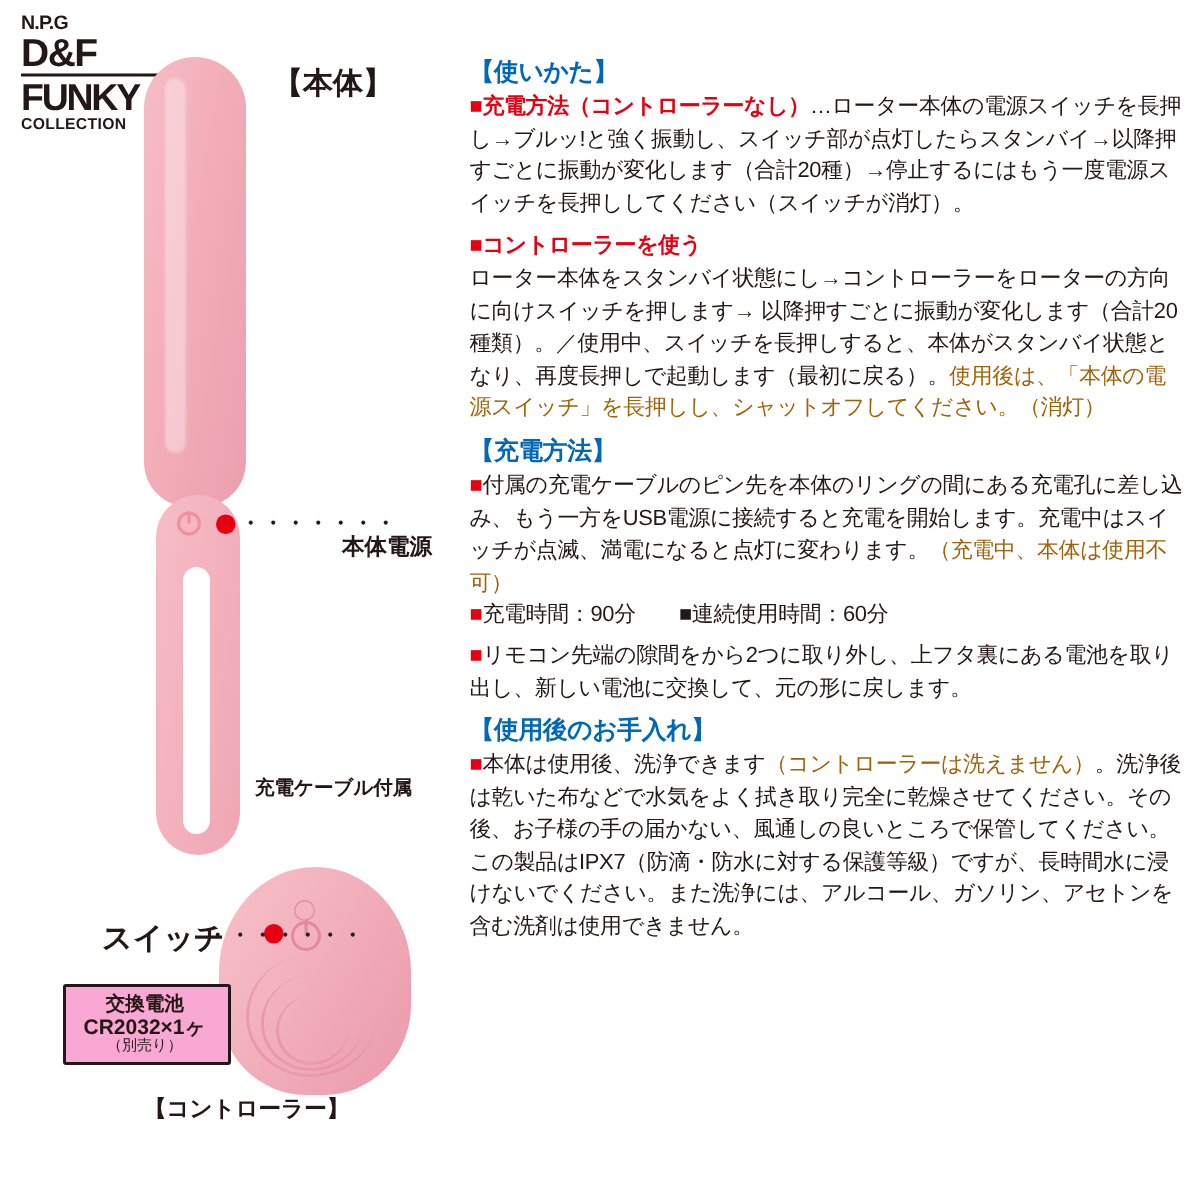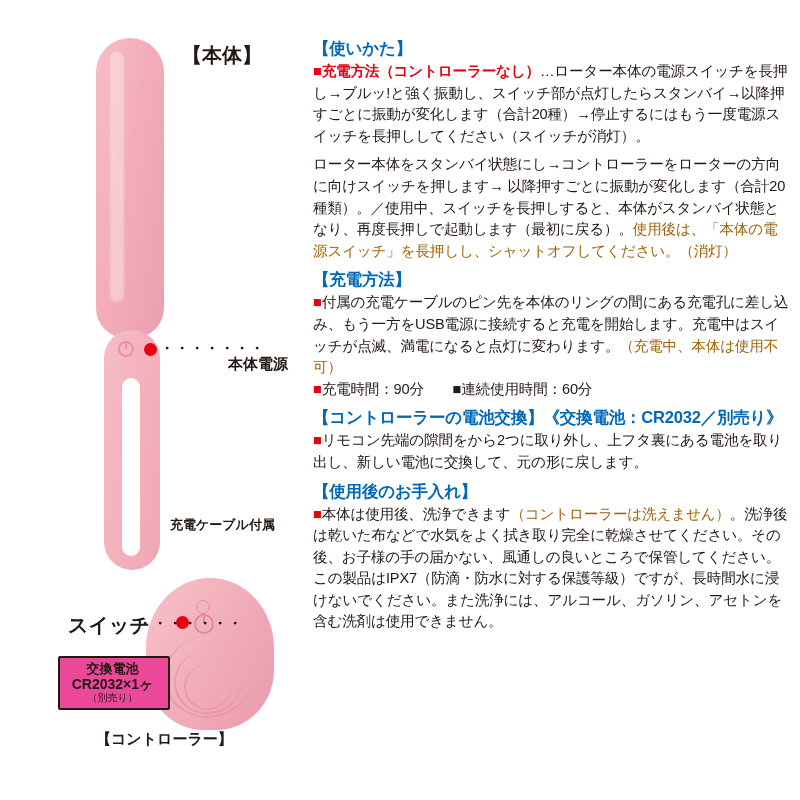--- a/index.html
+++ b/index.html
@@ -239,28 +239,28 @@
     letter-spacing: 1px;
     color: #231815;
     font-weight: bold;
   }
   .dots-power { left: 160px; top: 340px; }
   .dots-switch { left: 138px; top: 615px; }
 
   
   .battery-box {
     position: absolute;
-    left: 58px;
+    left: 42px;
     top: 656px;
     width: 112px;
     border: 2px solid #231815;
     border-radius: 2px;
     text-align: center;
     padding: 3px 5px 4px 2px;
-    background: #ec4899;
+    background: #f9a8d4;
     box-sizing: border-box;
   }
   .battery-box .b1 { font-size: 13px; font-weight: bold; line-height: 15px; }
   .battery-box .b2 { font-size: 14px; font-weight: bold; line-height: 16px; }
   .battery-box .b3 { font-size: 10px; line-height: 12px; }
 
   
   .text-col {
     position: absolute;
     left: 302px;
@@ -282,20 +282,27 @@
   .sq-red { color: #e60012; font-weight: bold; }
   .red { color: #a16207; }
   .gap { height: 7px; }
   .smallgap { height: 3px; }
 </style>
 </head>
 <body>
 
 <div id="page">
 
+  <div class="logo-block">
+    <div class="logo-npg">N.P.G</div>
+    <div class="logo-df">D&amp;F</div>
+    <div class="logo-rule"></div>
+    <div class="logo-funky">FUNKY</div>
+    <div class="logo-collection">COLLECTION</div>
+  </div>
 
   <div class="illus">
     <div class="bullet"></div>
     <div class="bullet-gloss"></div>
     <div class="bullet-loop-outer"></div>
     <div class="bullet-loop-inner"></div>
     <div class="power-icon"></div>
     <div class="red-dot-body"></div>
 
     <div class="controller"></div>
@@ -320,35 +327,35 @@
     <div class="b2">CR2032×1ヶ</div>
     <div class="b3">（別売り）</div>
   </div>
 
   <div class="text-col">
 
     <div class="sec">
       <div class="sec-head">【使いかた】</div>
       <p class="para"><span class="sq-red">■</span><span class="sq-red">充電方法（コントローラーなし）</span><span>…ローター本体の電源スイッチを長押し→ブルッ!と強く振動し、スイッチ部が点灯したらスタンバイ→以降押すごとに振動が変化します（合計20種）→停止するにはもう一度電源スイッチを長押ししてください（スイッチが消灯）。</span></p>
       <div class="gap"></div>
+      <p class="para"><span class="sq-red">■</span><span class="sq-red">コントローラーを使う</span></p>
       <p class="para"><span>ローター本体をスタンバイ状態にし→コントローラーをローターの方向に向けスイッチを押します→ 以降押すごとに振動が変化します（合計20種類）。／使用中、スイッチを長押しすると、本体がスタンバイ状態となり、再度長押しで起動します（最初に戻る）。</span><span class="red">使用後は、「本体の電源スイッチ」を長押しし、シャットオフしてください。（消灯）</span></p>
     </div>
 
     <div class="smallgap"></div>
 
     <div class="sec">
       <div class="sec-head">【充電方法】</div>
       <p class="para"><span class="sq-red">■</span><span>付属の充電ケーブルのピン先を本体のリングの間にある充電孔に差し込み、もう一方をUSB電源に接続すると充電を開始します。充電中はスイッチが点滅、満電になると点灯に変わります。</span><span class="red">（充電中、本体は使用不可）</span></p>
       <p class="para"><span class="sq-red">■</span><span>充電時間：90分　　■連続使用時間：60分</span></p>
     </div>
 
     <div class="smallgap"></div>
 
     <div class="sec">
-      <div class="sec-head"><span>【コントローラーの電池交換】</span><span>《交換電池：CR2032／別売り》</span></div>
       <p class="para"><span class="sq-red">■</span><span>リモコン先端の隙間をから2つに取り外し、上フタ裏にある電池を取り出し、新しい電池に交換して、元の形に戻します。</span></p>
     </div>
 
     <div class="smallgap"></div>
 
     <div class="sec">
       <div class="sec-head">【使用後のお手入れ】</div>
       <p class="para"><span class="sq-red">■</span><span>本体は使用後、洗浄できます</span><span class="red">（コントローラーは洗えません）</span><span>。洗浄後は乾いた布などで水気をよく拭き取り完全に乾燥させてください。その後、お子様の手の届かない、風通しの良いところで保管してください。この製品はIPX7（防滴・防水に対する保護等級）ですが、長時間水に浸けないでください。また洗浄には、アルコール、ガソリン、アセトンを含む洗剤は使用できません。</span></p>
     </div>
 

